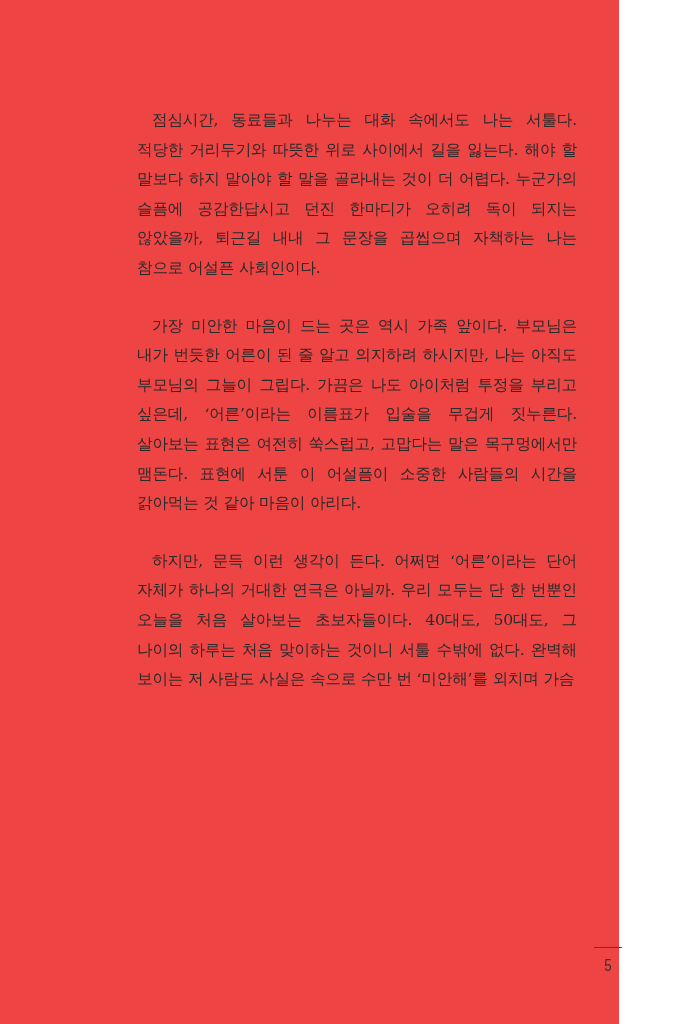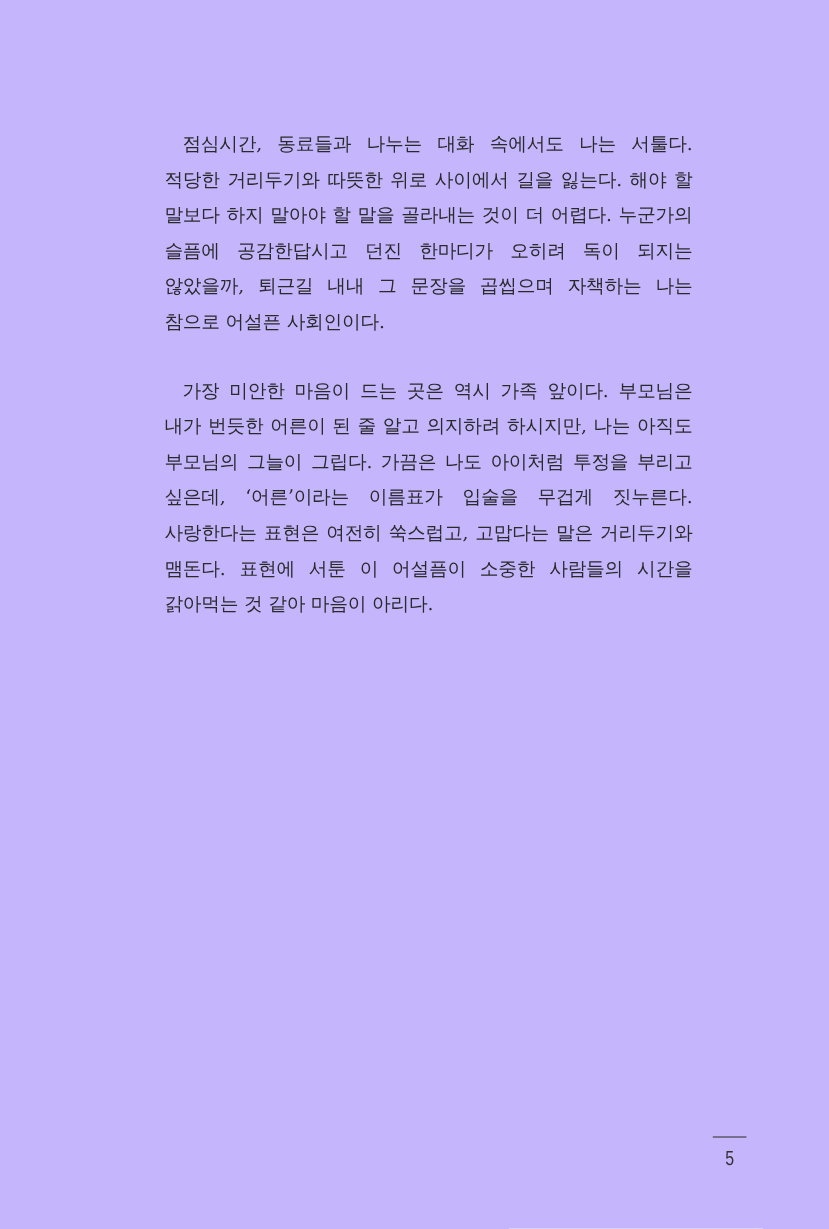--- a/index.html
+++ b/index.html
@@ -11,23 +11,23 @@
       width: 691px;
       height: 1024px;
       position: relative;
       overflow: hidden;
       font-family: "DejaVu Serif", "Liberation Serif", serif;
       color: #2a2a2a;
     }
     .page {
       position: absolute;
       left: 0; top: 0;
-      width: 691px;
+      width: 619px;
       height: 1024px;
-      background: #c4b5fd;
+      background: #ef4444;
     }
     .body-text {
       position: absolute;
       left: 137px;
       top: 106px;
       width: 440px;
     }
     .para {
       margin: 0;
       font-size: 15.6px;
@@ -61,18 +61,19 @@
       color: #333333;
       transform: scaleX(0.78);
     }
   </style>
 </head>
 <body>
 
 <div class="page">
   <div class="body-text">
     <p class="para">점심시간, 동료들과 나누는 대화 속에서도 나는 서툴다. 적당한 거리두기와 따뜻한 위로 사이에서 길을 잃는다. 해야 할 말보다 하지 말아야 할 말을 골라내는 것이 더 어렵다. 누군가의 슬픔에 공감한답시고 던진 한마디가 오히려 독이 되지는 않았을까, 퇴근길 내내 그 문장을 곱씹으며 자책하는 나는 참으로 어설픈 사회인이다.</p>
-    <p class="para gap-before">가장 미안한 마음이 드는 곳은 역시 가족 앞이다. 부모님은 내가 번듯한 어른이 된 줄 알고 의지하려 하시지만, 나는 아직도 부모님의 그늘이 그립다. 가끔은 나도 아이처럼 투정을 부리고 싶은데, ‘어른’이라는 이름표가 입술을 무겁게 짓누른다. 사랑한다는 표현은 여전히 쑥스럽고, 고맙다는 말은 거리두기와 맴돈다. 표현에 서툰 이 어설픔이 소중한 사람들의 시간을 갉아먹는 것 같아 마음이 아리다.</p>
+    <p class="para gap-before">가장 미안한 마음이 드는 곳은 역시 가족 앞이다. 부모님은 내가 번듯한 어른이 된 줄 알고 의지하려 하시지만, 나는 아직도 부모님의 그늘이 그립다. 가끔은 나도 아이처럼 투정을 부리고 싶은데, ‘어른’이라는 이름표가 입술을 무겁게 짓누른다. 살아보는 표현은 여전히 쑥스럽고, 고맙다는 말은 목구멍에서만 맴돈다. 표현에 서툰 이 어설픔이 소중한 사람들의 시간을 갉아먹는 것 같아 마음이 아리다.</p>
+    <p class="para gap-before">하지만, 문득 이런 생각이 든다. 어쩌면 ‘어른’이라는 단어 자체가 하나의 거대한 연극은 아닐까. 우리 모두는 단 한 번뿐인 오늘을 처음 살아보는 초보자들이다. 40대도, 50대도, 그 나이의 하루는 처음 맞이하는 것이니 서툴 수밖에 없다. 완벽해 보이는 저 사람도 사실은 속으로 수만 번 ‘미안해’를 외치며 가슴</p>
   </div>
 
   <div class="footer-rule"></div>
   <div class="page-number">5</div>
 </div>
 
 </body></html>

